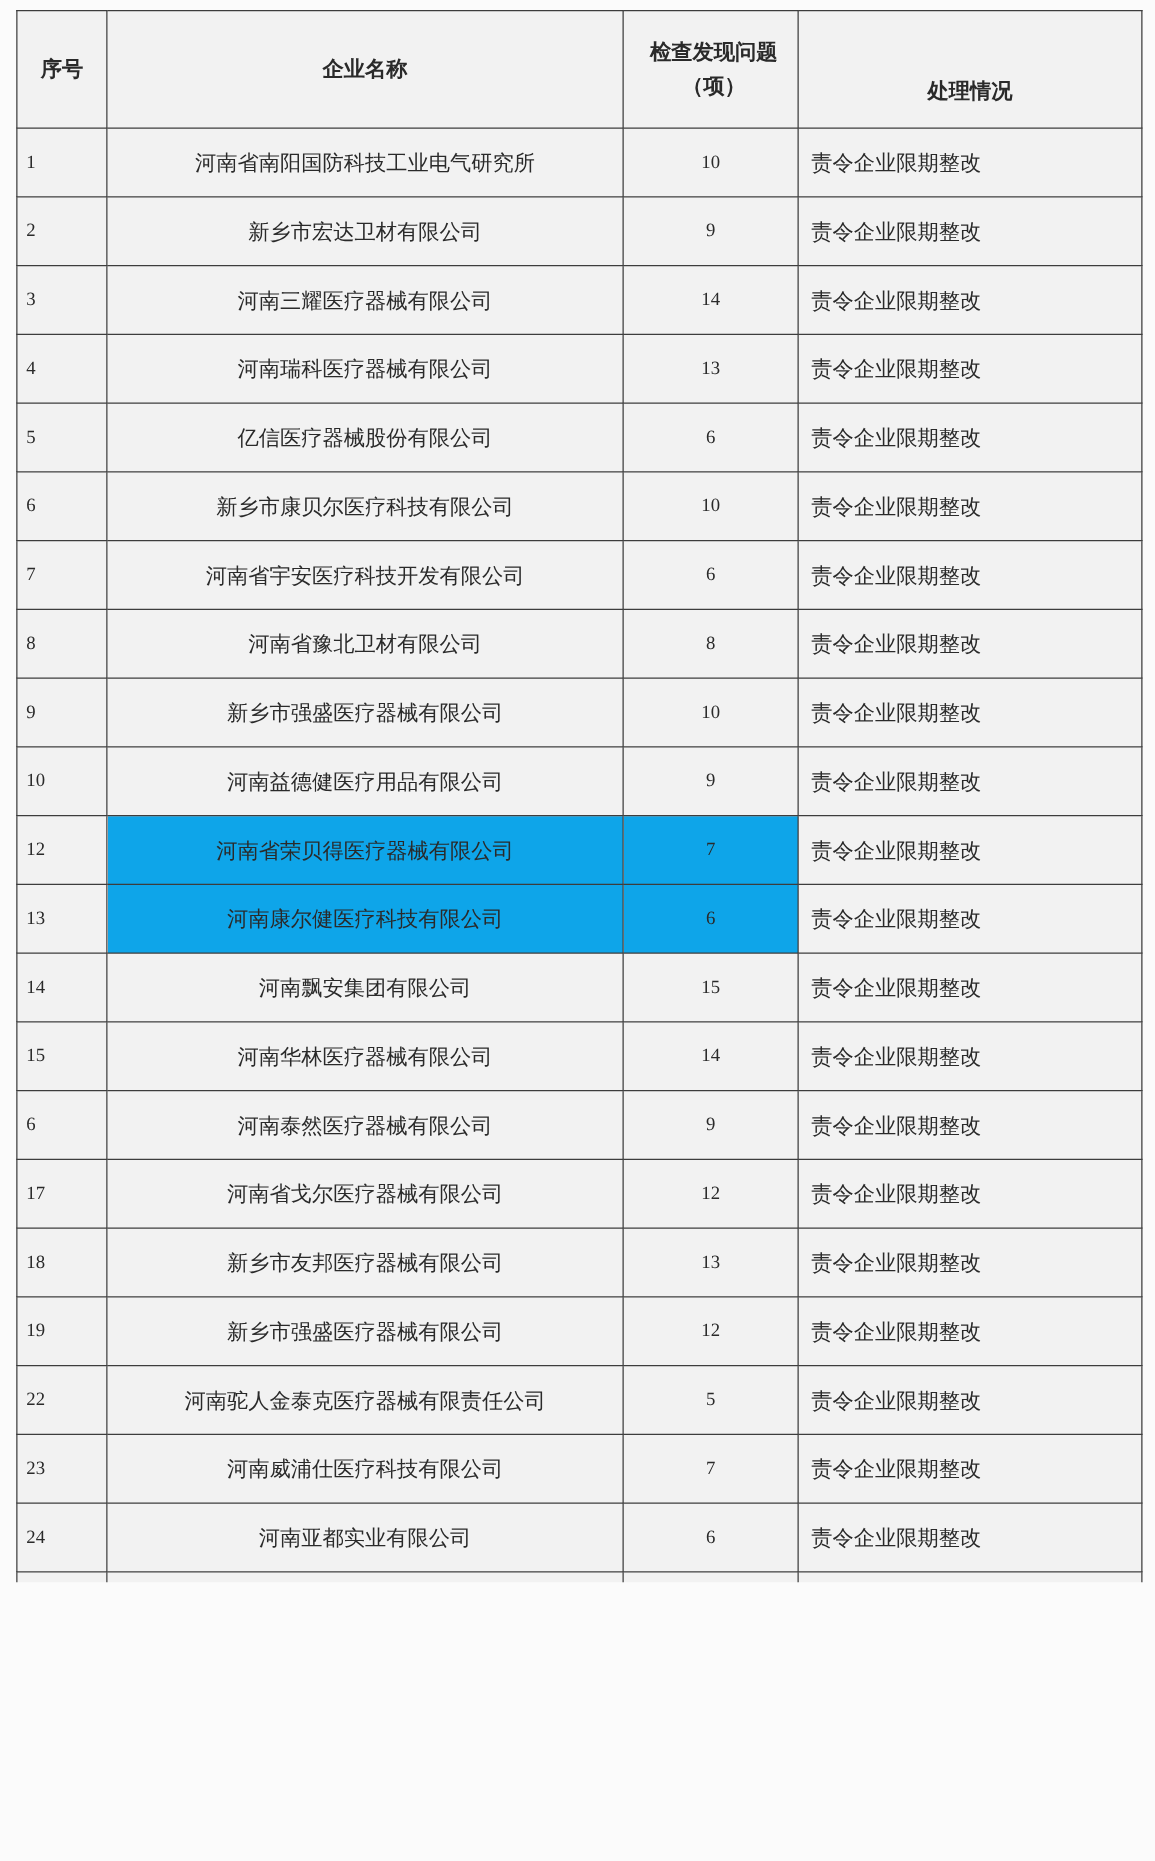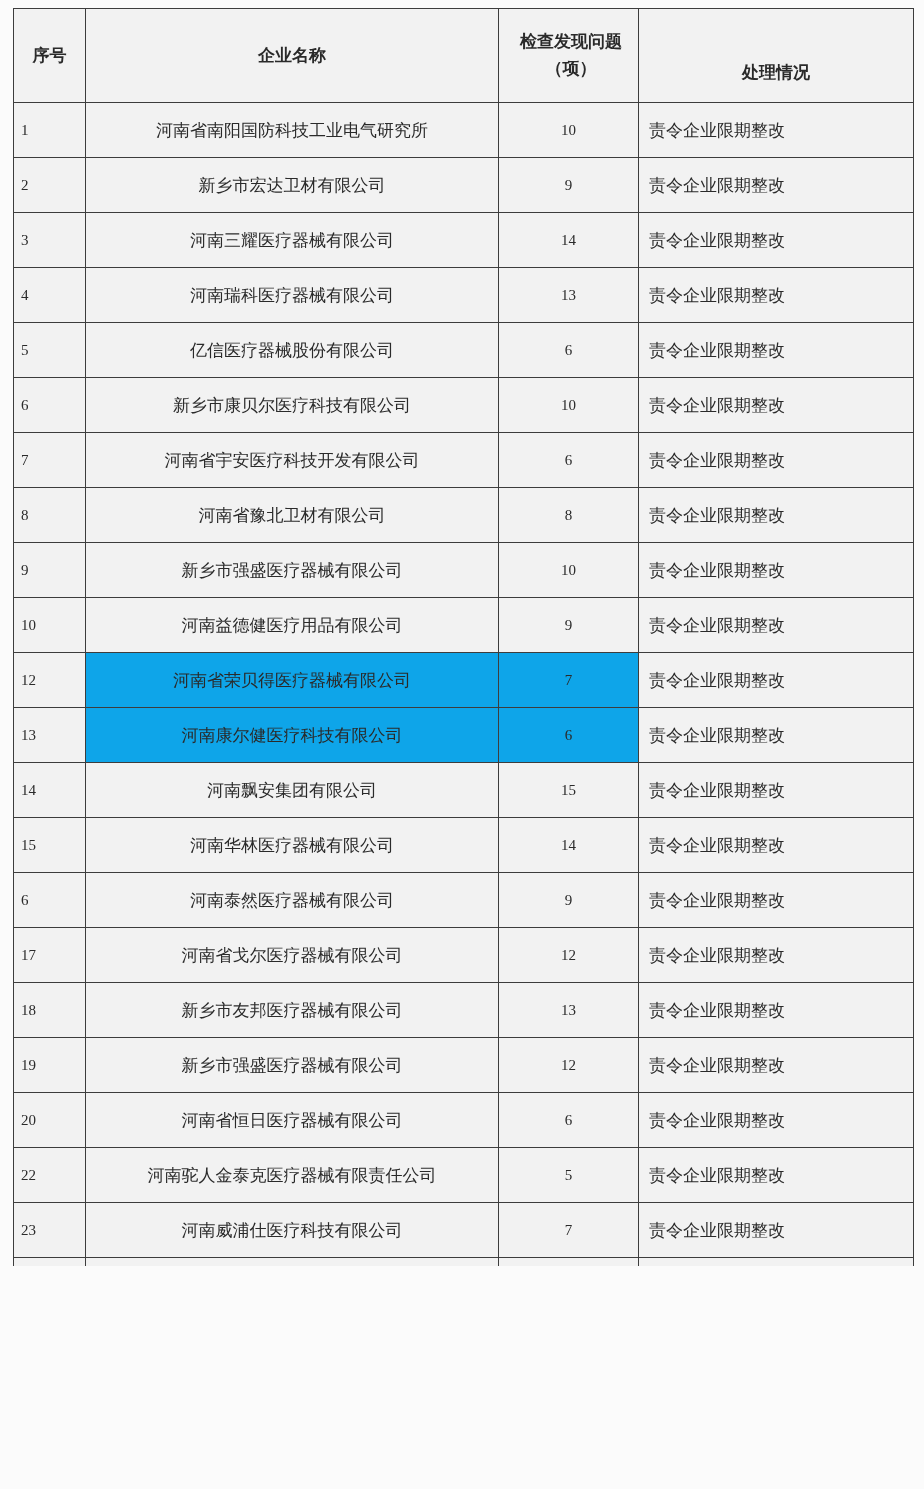--- a/index.html
+++ b/index.html
@@ -207,38 +207,38 @@
           <td class="col-issues">13</td>
           <td class="col-handling">责令企业限期整改</td>
         </tr>
         <tr>
           <td class="col-index">19</td>
           <td class="col-company">新乡市强盛医疗器械有限公司</td>
           <td class="col-issues">12</td>
           <td class="col-handling">责令企业限期整改</td>
         </tr>
         <tr>
-          <td class="col-index">20</td>
-          <td class="col-company">河南省恒日医疗器械有限公司</td>
-          <td class="col-issues">6</td>
-          <td class="col-handling">责令企业限期整改</td>
-        </tr>
-        <tr>
           <td class="col-index">22</td>
           <td class="col-company">河南驼人金泰克医疗器械有限责任公司</td>
           <td class="col-issues">5</td>
           <td class="col-handling">责令企业限期整改</td>
         </tr>
         <tr>
           <td class="col-index">23</td>
           <td class="col-company">河南威浦仕医疗科技有限公司</td>
           <td class="col-issues">7</td>
           <td class="col-handling">责令企业限期整改</td>
         </tr>
         <tr>
+          <td class="col-index">24</td>
+          <td class="col-company">河南亚都实业有限公司</td>
+          <td class="col-issues">6</td>
+          <td class="col-handling">责令企业限期整改</td>
+        </tr>
+        <tr>
           <td class="col-index">25</td>
           <td class="col-company">河南盛华医疗器械有限公司</td>
           <td class="col-issues">3</td>
           <td class="col-handling">责令企业限期整改</td>
         </tr>
       </tbody>
   </table>
 </div>
 
 </body></html>

